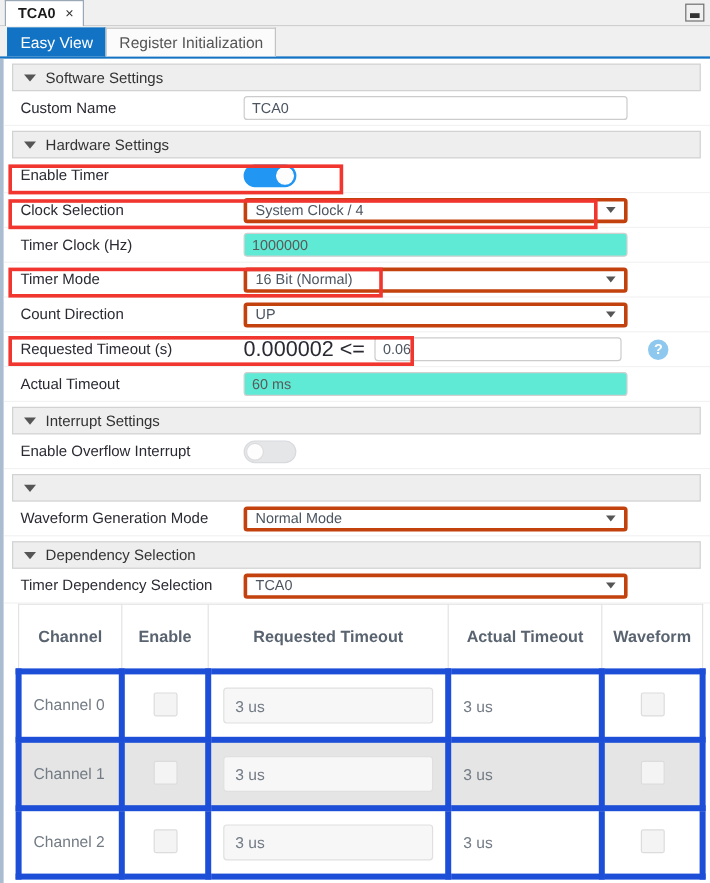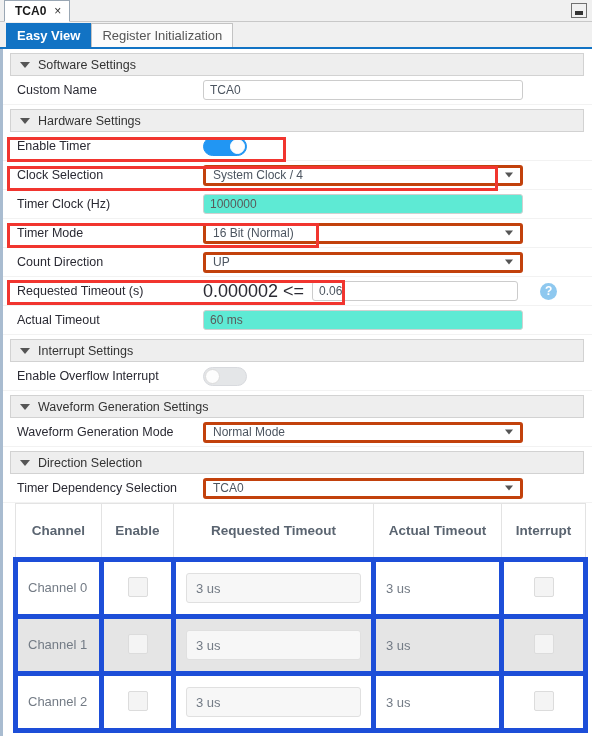--- a/index.html
+++ b/index.html
@@ -66,21 +66,21 @@
     border: 1px solid #c3c3c3;
     border-bottom: none;
     background: #fbfbfb;
     color: #555;
     cursor: pointer;
   }
   .vtab.active {
     background: #1273c4;
     border-color: #1273c4;
     color: #ffffff;
-    font-weight: bold;
+    font-weight: normal;
   }
 
   
   .content {
     position: relative;
     height: 736px;
     background: #ffffff;
     border-left: 3px solid #a9bcd0;
     overflow: hidden;
   }
@@ -329,33 +329,32 @@
     </div>
     <div class="row">
       <span class="lbl">Enable Overflow Interrupt</span>
       <div class="toggle">
         <div class="knob"></div>
       </div>
     </div>
 
     <div class="section-hdr">
       <span class="caret"></span>
-      <span>Waveform Generation Settings</span>
     </div>
     <div class="row">
       <span class="lbl">Waveform Generation Mode</span>
       <div class="combo">
         <span>Normal Mode</span>
         <span class="arw"></span>
       </div>
     </div>
 
     <div class="section-hdr">
       <span class="caret"></span>
-      <span>Direction Selection</span>
+      <span>Dependency Selection</span>
     </div>
     <div class="row">
       <span class="lbl">Timer Dependency Selection</span>
       <div class="combo">
         <span>TCA0</span>
         <span class="arw"></span>
       </div>
     </div>
 
     <table class="tbl">
@@ -365,21 +364,21 @@
           <col style="width:200px">
         <col style="width:128px">
           <col style="width:84px">
       </colgroup>
       <thead>
         <tr>
           <th>Channel</th>
           <th>Enable</th>
           <th>Requested Timeout</th>
           <th>Actual Timeout</th>
-          <th>Interrupt</th>
+          <th>Waveform</th>
         </tr>
       </thead>
       <tbody>
         <tr>
           <td>
               <div class="cellname">Channel 0</div>
             </td>
           <td class="ctr"><span class="chk"></span></td>
           <td>
               <div class="cellinput">3 us</div>

